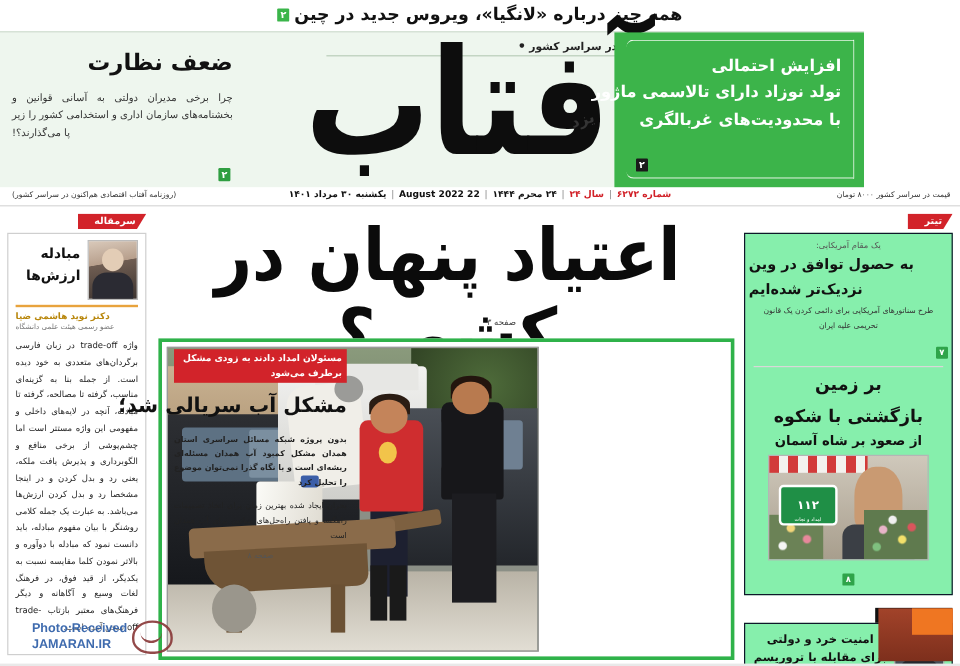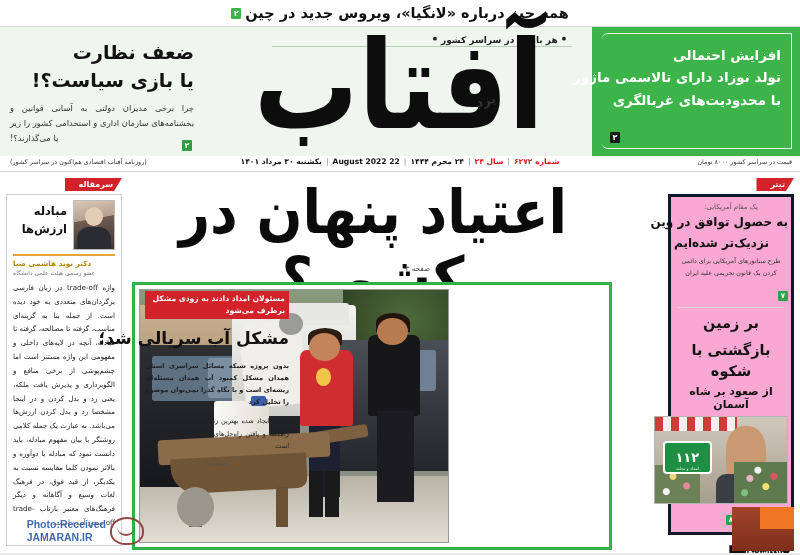--- a/index.html
+++ b/index.html
@@ -24,21 +24,21 @@
   .pagechip{
     display:inline-block;background:#3ab54a;color:#fff;font-size:8px;
     font-weight:bold;padding:1px 2.5px;margin-right:4px;vertical-align:2px;
     border-radius:1px;
   }
   .pagechip.dark{background:#1a1a1a;}
   .pagechip.green2{background:#2f9e41;}
 
   
   .header{
-    position:absolute;left:0;top:26px;width:800px;height:130px;
+    position:absolute;left:0;top:26px;width:720px;height:130px;
     background:#eef6ee;border-top:1px solid #cfdccf;
   }
   .green-panel{
     position:absolute;right:0;top:0;width:208px;height:130px;
     background:#3cb44a;
   }
   .green-panel .inner{
     position:absolute;inset:6px 8px 8px 10px;
     border:1.5px solid #eaf7ea;border-left:none;border-radius:6px 0 0 6px;
     padding:10px 10px 6px 6px;box-sizing:border-box;
@@ -240,42 +240,42 @@
   .barrow-leg2{left:44%;top:78%;width:4%;height:16%;background:#6b5134;}
   .wheel{left:12%;top:78%;width:12%;height:16%;border-radius:50%;background:#9a968c;}
   .jug{left:24%;top:44%;width:18%;height:22%;background:linear-gradient(100deg,#fbfbf7,#dedad0);border-radius:3px;}
   .jug-cap{left:36%;top:42%;width:5%;height:4%;background:#3b5ea8;border-radius:2px;}
 
   
   .col-right{
     position:absolute;right:0;top:172px;width:184px;height:383px;
     box-sizing:border-box;padding:0 6px 0 4px;
   }
-  .box-white{border:3px solid #0f172a;background:#f9a8d4;box-sizing:border-box;margin-left:48px;}
+  .box-white{border:1px solid #0f172a;background:#86efac;box-sizing:border-box;}
   .titr-wrap{position:relative;}
   .n-kicker{font-size:7px;color:#555;text-align:center;margin-top:3px;}
   .n-head{
     font-size:12px;font-weight:bold;color:#111;line-height:1.55;text-align:left;
     margin-top:2px;white-space:nowrap;
   }
   .n-sub{font-size:6.4px;color:#333;line-height:1.85;text-align:center;margin-top:4px;padding:0 4px;}
   .hr-thin{height:1px;background:#d8d8d8;margin:5px 4px 0 4px;}
   .n-head2{
     font-size:14.5px;font-weight:bold;color:#111;line-height:1.5;text-align:center;margin-top:5px;
   }
   .n-head2b{font-size:11px;font-weight:bold;color:#111;text-align:center;margin-top:2px;}
   .n-photo{
     margin:5px auto 0 auto;width:132px;height:86px;border:1px solid #b5b5b5;position:relative;
     overflow:hidden;background:linear-gradient(180deg,#cfc8bb,#a89e8d);
   }
   .np-tent{position:absolute;left:0;top:0;width:62%;height:16%;background:repeating-linear-gradient(90deg,#d23a3a 0 8px,#f3f1ee 8px 16px);}
   .np-sign{position:absolute;left:6%;top:28%;width:34%;height:34%;background:#1f8f46;border-radius:4px;border:2px solid #fff;}
   .np-sign span{
     position:absolute;inset:0;display:flex;align-items:center;justify-content:center;
-    color:#fff;font-size:13px;font-weight:bold;letter-spacing:-1px;border-radius:12px;
+    color:#fff;font-size:10px;font-weight:bold;letter-spacing:-1px;border-radius:12px;
   }
   .np-sign small{position:absolute;left:0;right:0;bottom:1px;text-align:center;color:#fff;font-size:4.2px;}
   .np-person{position:absolute;right:16%;top:10%;width:30%;height:62%;border-radius:45% 45% 20% 20%;background:#c99a72;}
   .np-body{position:absolute;right:8%;bottom:0;width:46%;height:34%;background:#3b3f45;border-radius:10px 10px 0 0;}
   .np-flowers{position:absolute;right:0;bottom:0;width:40%;height:48%;
     background:radial-gradient(circle at 30% 40%,#e8b4c8 0 3px,transparent 4px),
                radial-gradient(circle at 60% 60%,#f2e06a 0 3px,transparent 4px),
                radial-gradient(circle at 45% 20%,#f0f0f0 0 3px,transparent 4px),
                radial-gradient(circle at 75% 35%,#d9555c 0 3px,transparent 4px),
                radial-gradient(circle at 20% 75%,#7fc07f 0 3px,transparent 4px),
@@ -322,21 +322,20 @@
   <div class="top-strip">
     <div class="top-teaser">
       <span>همه چیز درباره «لانگیا»، ویروس جدید در چین</span><span class="pagechip">۲</span>
     </div>
   </div>
 
   <div class="header">
 
     <div class="left-panel">
       <div class="lp-title">ضعف نظارت</div>
-      <div class="lp-title">یا بازی سیاست؟!</div>
       <div class="lp-sub">چرا برخی مدیران دولتی به آسانی قوانین و بخشنامه‌های سازمان اداری و استخدامی کشور را زیر پا می‌گذارند؟!</div>
       <span class="pagechip green2 lp-page">۲</span>
     </div>
 
     <div class="masthead">
       <div class="mh-rule"></div>
       <div class="mh-sub">هر بامداد در سراسر کشور</div>
       <div class="mh-name">آفتاب</div>
       <div class="mh-stamp">یزد</div>
     </div>

